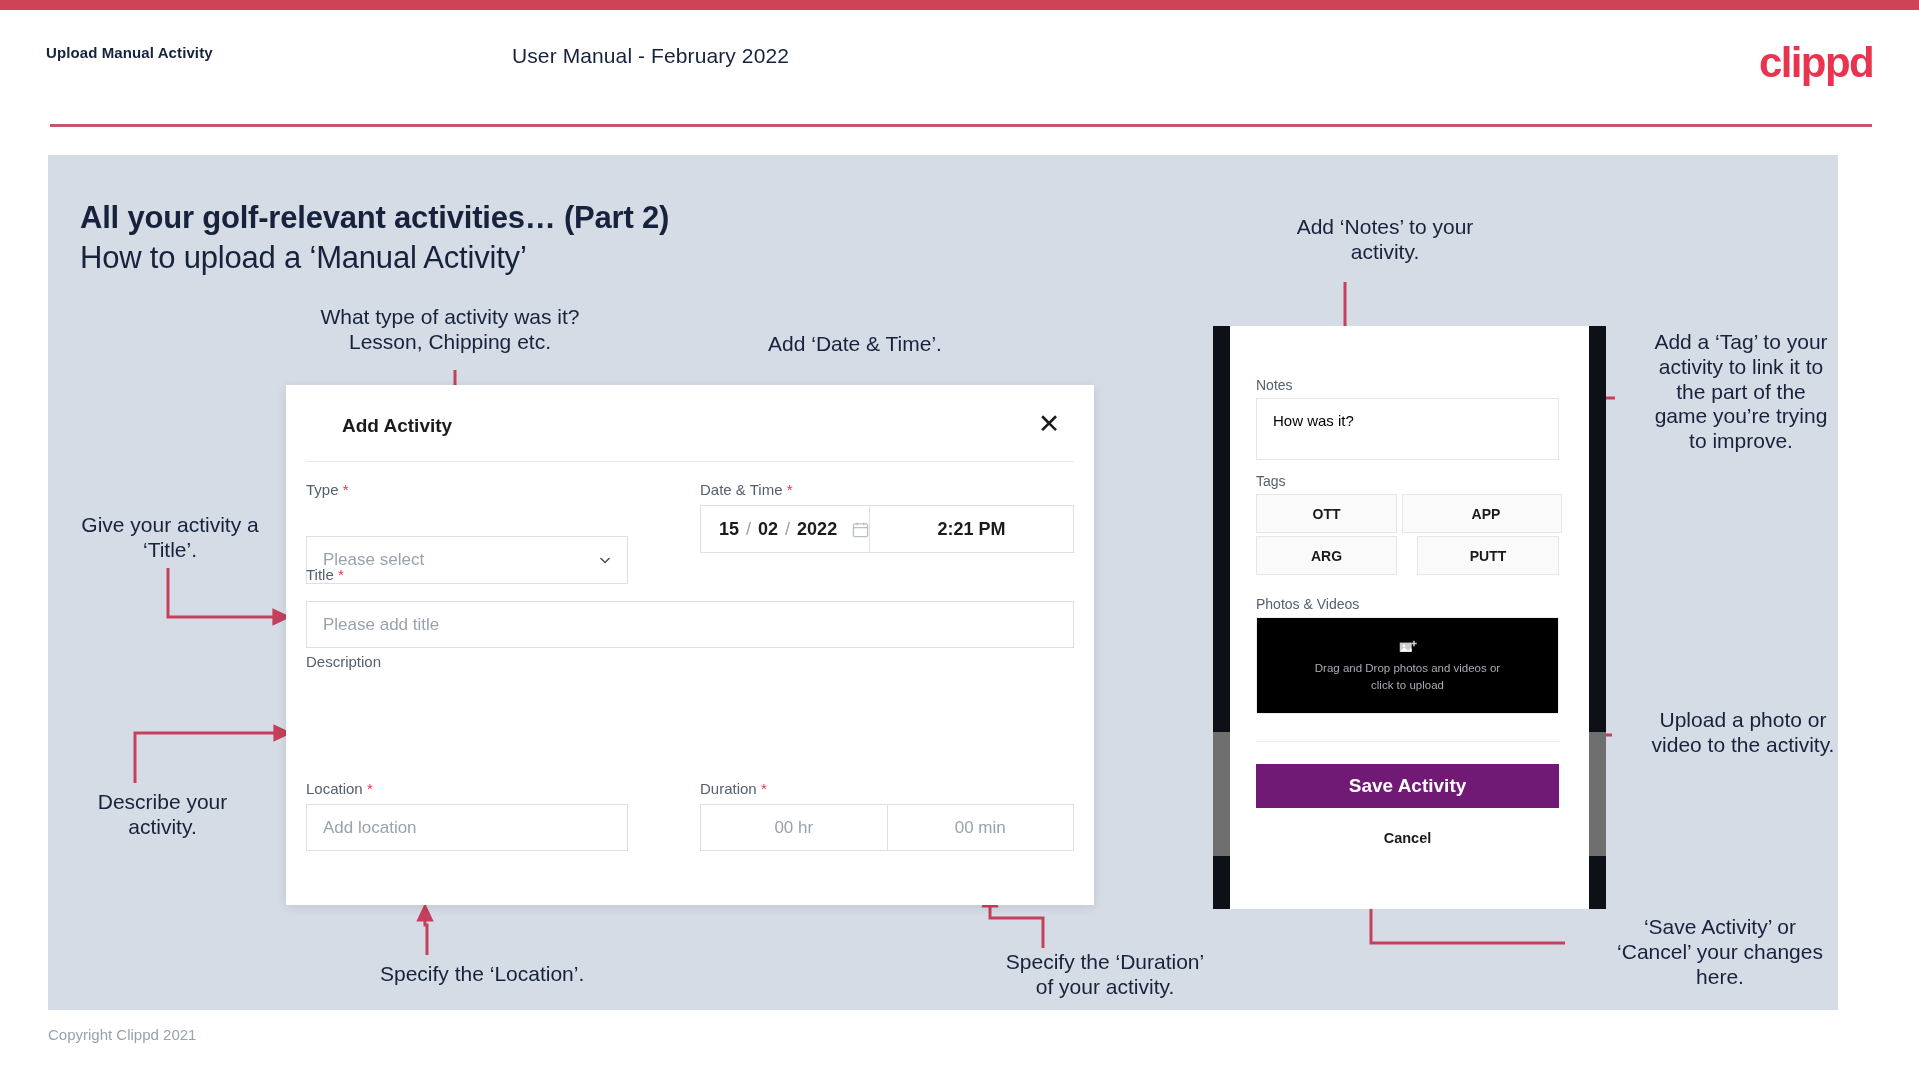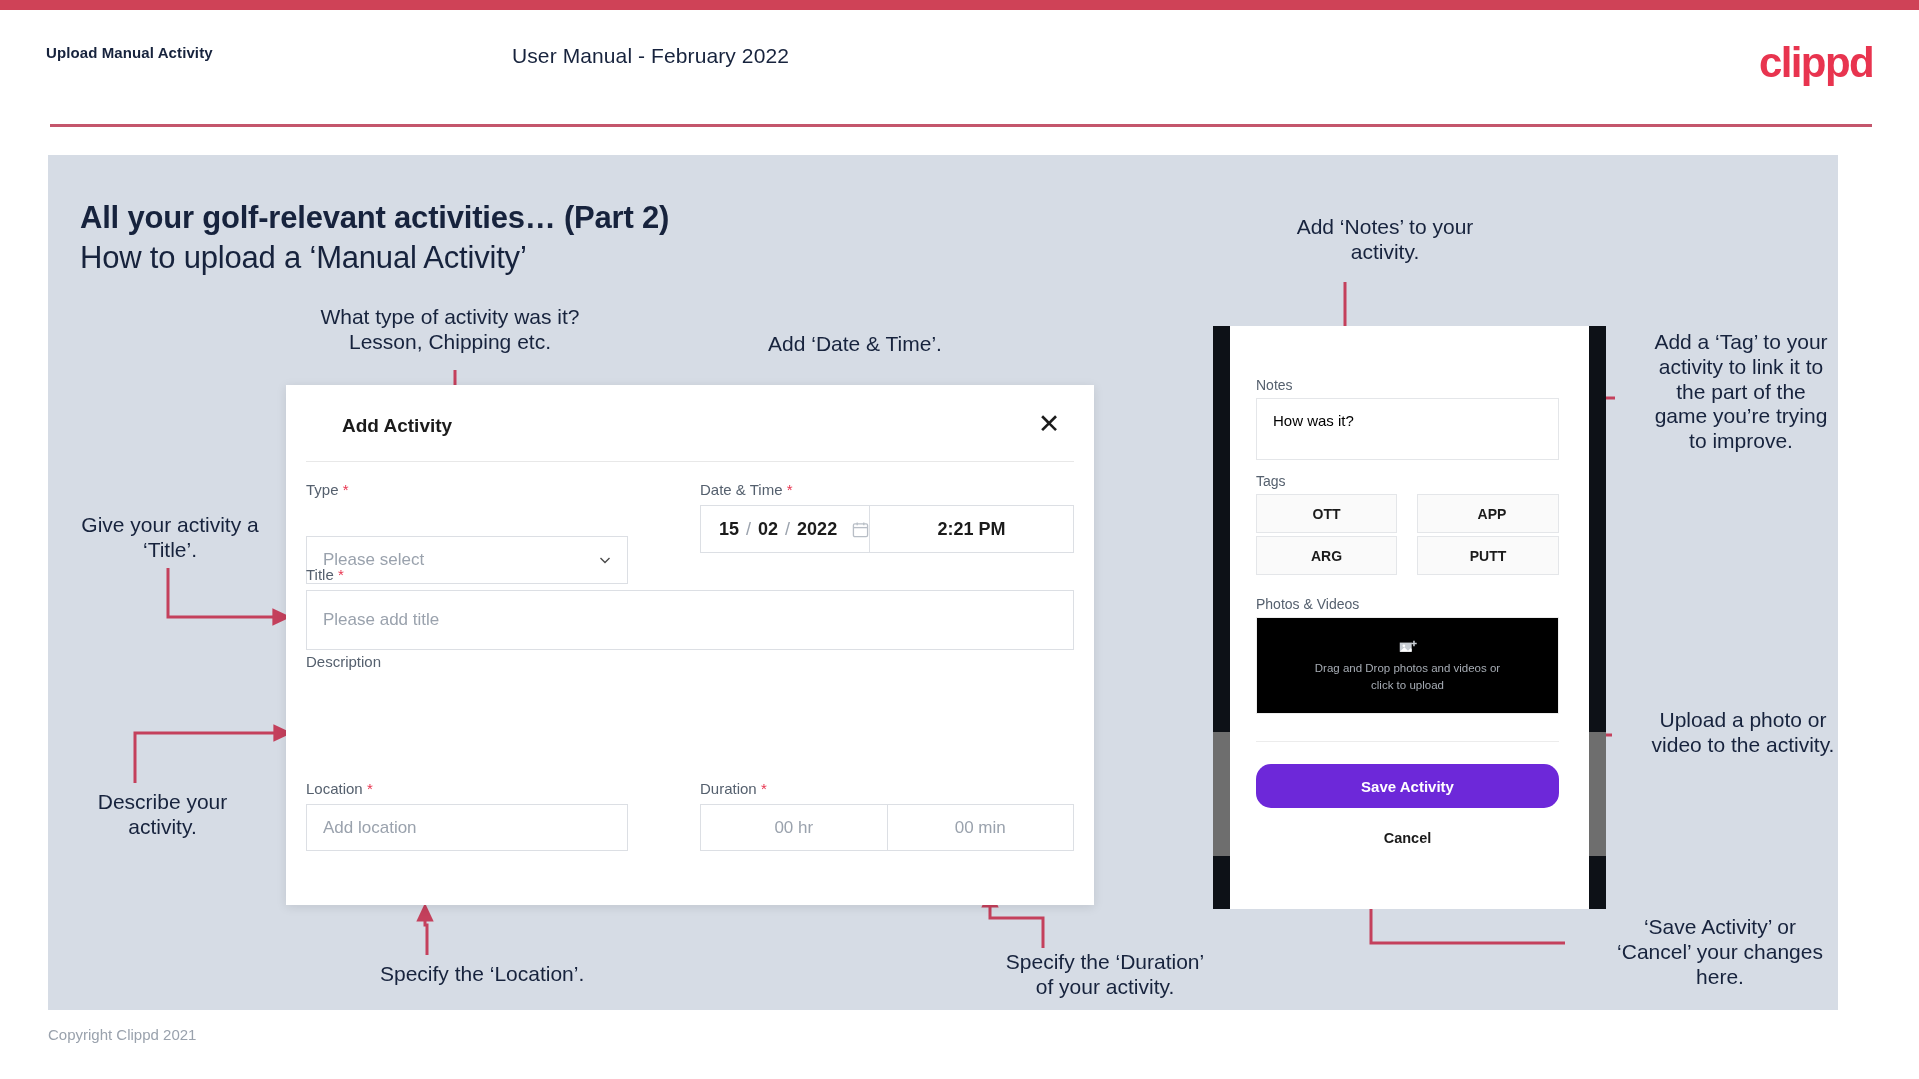--- a/index.html
+++ b/index.html
@@ -173,23 +173,23 @@
     position: absolute; border: 1px solid #ececec; background: #000000;
     display: flex; flex-direction: column; align-items: center; justify-content: center;
   }
   .drop .txt {
     font-size: 11.5px; color: #a6acb4; text-align: center; line-height: 1.45;
   }
   .p-rule {
     position: absolute; height: 1px; background: #ececec;
   }
   .save-btn {
-    position: absolute; background: #6d28d9; color: #fff;
+    position: absolute; background: #701a75; color: #fff;
     display: flex; align-items: center; justify-content: center;
-    font-size: 15px; font-weight: 700; cursor: pointer; border-radius: 15px;
+    font-size: 19px; font-weight: 700; cursor: pointer;
   }
   .cancel-btn {
     position: absolute; display: flex; align-items: center; justify-content: center;
     font-size: 14.5px; font-weight: 700; color: #1b1b1b; cursor: pointer;
   }
 
   .footer {
     position: absolute; left: 48px; top: 1026px;
     font-size: 15px; color: #9aa2ad;
   }
@@ -309,21 +309,21 @@
       </div>
       <div class="time-cell">
         <span>2:21 PM</span>
       </div>
     </div>
 
     <div class="fld-label" style="left:20px; top:181px;">
       <span>Title</span>
       <span class="req">*</span>
     </div>
-    <div class="fld-box" style="left:20px; top:205px; width:768px; height:60px;">
+    <div class="fld-box" style="left:20px; top:216px; width:768px; height:47px;">
       <span class="pad">Please add title</span>
     </div>
 
     <div class="fld-label" style="left:20px; top:268px;">
       <span>Description</span>
     </div>
 
     <div class="fld-label" style="left:20px; top:395px;">
       <span>Location</span>
       <span class="req">*</span>
@@ -359,21 +359,21 @@
       <div class="p-label" style="left:26px; top:51px;">Notes</div>
       <div class="p-box" style="left:26px; top:72px; width:303px; height:62px; padding:13px 0 0 16px;">
         <span>How was it?</span>
       </div>
 
       <div class="p-label" style="left:26px; top:147px;">Tags</div>
 
       <div class="tag-btn" style="left:26px; top:168px; width:141px; height:39px;">
         <span>OTT</span>
       </div>
-      <div class="tag-btn" style="left:187px; top:168px; width:142px; height:39px;padding-left:8px;">
+      <div class="tag-btn" style="left:172px; top:168px; width:160px; height:39px;padding-left:8px;">
         <span>APP</span>
       </div>
       <div class="tag-btn" style="left:26px; top:210px; width:141px; height:39px;">
         <span>ARG</span>
       </div>
       <div class="tag-btn" style="left:187px; top:210px; width:142px; height:39px;">
         <span>PUTT</span>
       </div>
 
       <div class="p-label" style="left:26px; top:270px;">Photos &amp; Videos</div>

